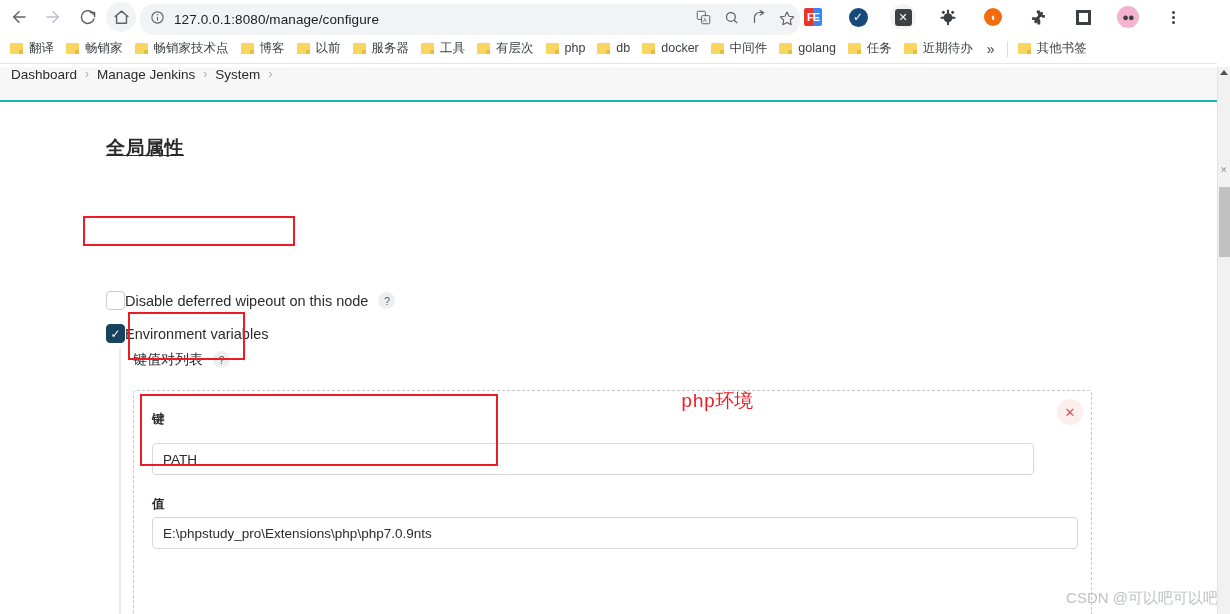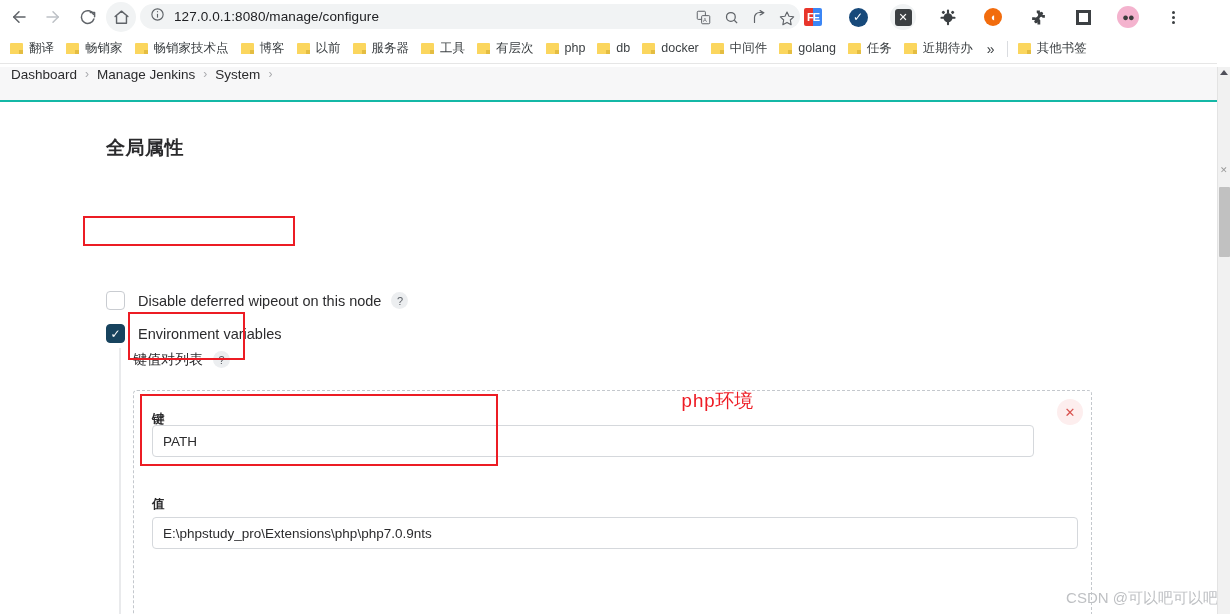--- a/index.html
+++ b/index.html
@@ -23,21 +23,21 @@
   .nav-btn {
     width: 30px; height: 30px; margin-left: 4px;
     display: flex; align-items: center; justify-content: center;
     border-radius: 50%; color: #5f6368; flex: 0 0 auto;
   }
   .nav-btn.disabled { color: #bdc1c6; }
   .nav-btn svg { display: block; }
 
   .omnibox {
     position: absolute; left: 140px; top: 4px;
-    width: 660px; height: 25px;
+    width: 660px; height: 31px;
     background: #f1f3f4; border-radius: 14px;
     display: flex; align-items: center; padding: 0 10px;
   }
   .omnibox .info-ic { flex: 0 0 auto; margin-right: 9px; color: #5f6368; }
   .omnibox .url {
     font-size: 13.5px; color: #202124; letter-spacing: .1px;
     white-space: nowrap; overflow: hidden;
   }
   .omni-actions {
     position: absolute; right: 0; top: 0; height: 27px;
@@ -114,32 +114,33 @@
   .crumb { padding: 0 6px; }
   .crumb.link { color: #2b2b2d; }
   .crumb-sep { color: #a9aaae; font-size: 12px; padding: 0 2px; }
 
   .content { position: absolute; left: 0; top: 36px; width: 1217px; bottom: 0; background:#fff; }
 
   .section-title {
     position: absolute; left: 106px; top: 32px;
     font-size: 19px; font-weight: bold; color: #2b2b2d;
     letter-spacing: .5px;
+    text-decoration: underline;
   }
 
   .cbrow { position: absolute; display: flex; align-items: center; }
   .cbox {
     width: 19px; height: 19px; border-radius: 4px;
     border: 1.5px solid #c9ccd1; background: #fff; flex: 0 0 auto;
   }
   .cbox.checked {
     background: #17435e; border-color: #17435e;
     color: #fff; font-size: 12px; line-height: 18px; text-align: center;
   }
-  .cb-label { margin-left: 13px; font-size: 14.5px; color: #2b2b2d; }
+  .cb-label { font-size: 14.5px; color: #2b2b2d; }
   .help {
     display: inline-flex; align-items: center; justify-content: center;
     width: 17px; height: 17px; border-radius: 50%;
     background: #eceef0; color: #5c6067;
     font-size: 11px; margin-left: 10px; flex: 0 0 auto;
   }
 
   .vrule {
     position: absolute; left: 119px; top: 245px;
     width: 2px; height: 322px; background: #e9eaec;
@@ -425,21 +426,21 @@
 
       <div class="kv-head">
         <span>键值对列表</span>
         <span class="help">?</span>
       </div>
 
       <div class="entry-panel">
         <div class="del-btn">✕</div>
 
         <div class="field-label" style="left:18px; top:20px;">键</div>
-        <div class="txt-input" style="left:18px; top:34px; width:882px;">PATH</div>
+        <div class="txt-input" style="left:18px; top:52px; width:882px;">PATH</div>
 
         <div class="field-label" style="left:18px; top:105px;">值</div>
         <div class="txt-input" style="left:18px; top:126px; width:926px;">E:\phpstudy_pro\Extensions\php\php7.0.9nts</div>
       </div>
 
     </div>
   </div>
 
   <div class="ann-box" style="left:83px; top:216px; width:212px; height:30px;"></div>
   <div class="ann-box" style="left:128px; top:312px; width:117px; height:48px;"></div>

